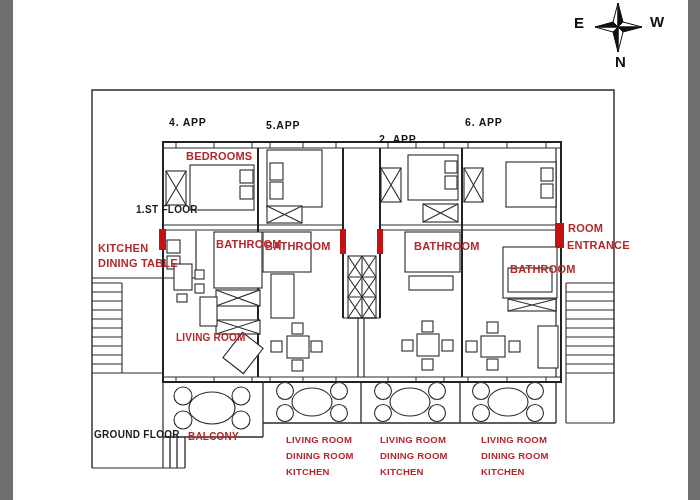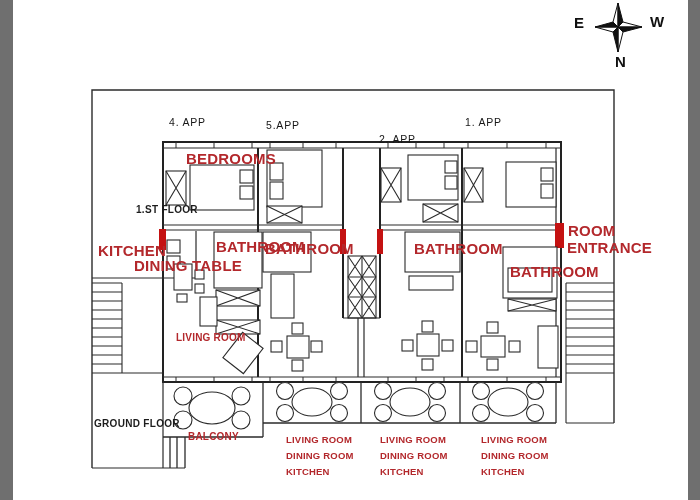--- a/index.html
+++ b/index.html
@@ -1,23 +1,23 @@
 <!DOCTYPE html>
 <html><head>
 <meta charset="utf-8">
 <style>
   html,body{margin:0;padding:0;}
   body{width:700px;height:500px;background:#ffffff;font-family:"Liberation Sans",sans-serif;}
   #screen{position:relative;width:700px;height:500px;overflow:hidden;background:#fff;}
   .sidebar{position:absolute;top:0;height:500px;background:#6f6f6f;}
   #plan-svg{position:absolute;left:0;top:0;}
   .lbl{position:absolute;white-space:nowrap;}
-  .red{color:#b3282c;font-weight:700;font-size:15px;letter-spacing:.2px;}
+  .red{color:#b3282c;font-weight:700;font-size:11px;letter-spacing:.2px;}
   .blk{color:#1c1c1c;font-weight:700;font-size:10px;letter-spacing:.3px;}
-  .apt{color:#161616;font-weight:400;font-size:10.5px;letter-spacing:.8px;}
+  .apt{color:#161616;font-weight:700;font-size:10.5px;letter-spacing:.8px;}
   .stack{position:absolute;line-height:16px;}
   .stack span{display:block;color:#b3282c;font-weight:700;font-size:9.5px;letter-spacing:.2px;}
   .compass-letter{position:absolute;color:#101010;font-weight:700;font-size:15px;}
 </style>
 </head>
 <body>
 
 <div id="screen">
 
   <div class="sidebar" style="left:0;width:13px;"></div>
@@ -179,28 +179,28 @@
         <circle cx="481" cy="413" r="8.5"></circle>
         <circle cx="535" cy="391" r="8.5"></circle>
         <circle cx="535" cy="413" r="8.5"></circle>
       <ellipse cx="508" cy="402" rx="20" ry="14"></ellipse>
     </g>
   </svg>
 
   <span class="lbl apt" style="left:169px;top:116px;">4. APP</span>
   <span class="lbl apt" style="left:266px;top:119px;">5.APP</span>
   <span class="lbl apt" style="left:379px;top:117px;margin-top:16px;">2. APP</span>
-  <span class="lbl apt" style="left:465px;top:116px;">1. APP</span>
+  <span class="lbl apt" style="left:465px;top:116px;">6. APP</span>
 
   <span class="lbl blk" style="left:94px;top:204px;padding-left:42px;">1.ST FLOOR</span>
-  <span class="lbl blk" style="left:94px;top:418px;">GROUND FLOOR</span>
+  <span class="lbl blk" style="left:94px;top:429px;">GROUND FLOOR</span>
 
   <span class="lbl red" style="left:186px;top:150px;">BEDROOMS</span>
   <span class="lbl red" style="left:98px;top:242px;">KITCHEN</span>
-  <span class="lbl red" style="left:98px;top:257px;margin-left:36px;">DINING TABLE</span>
+  <span class="lbl red" style="left:98px;top:257px;">DINING TABLE</span>
   <span class="lbl red" style="left:216px;top:238px;">BATHROOM</span>
   <span class="lbl red" style="left:265px;top:240px;">BATHROOM</span>
   <span class="lbl red" style="left:414px;top:240px;">BATHROOM</span>
   <span class="lbl red" style="left:510px;top:263px;">BATHROOM</span>
   <span class="lbl red" style="left:176px;top:332px;font-size:10px;">LIVING ROOM</span>
   <span class="lbl red" style="left:188px;top:431px;font-size:10px;">BALCONY</span>
   <span class="lbl red" style="left:568px;top:222px;">ROOM</span>
   <span class="lbl red" style="left:567px;top:239px;">ENTRANCE</span>
 
   <div class="stack" style="left:286px;top:432px;">

